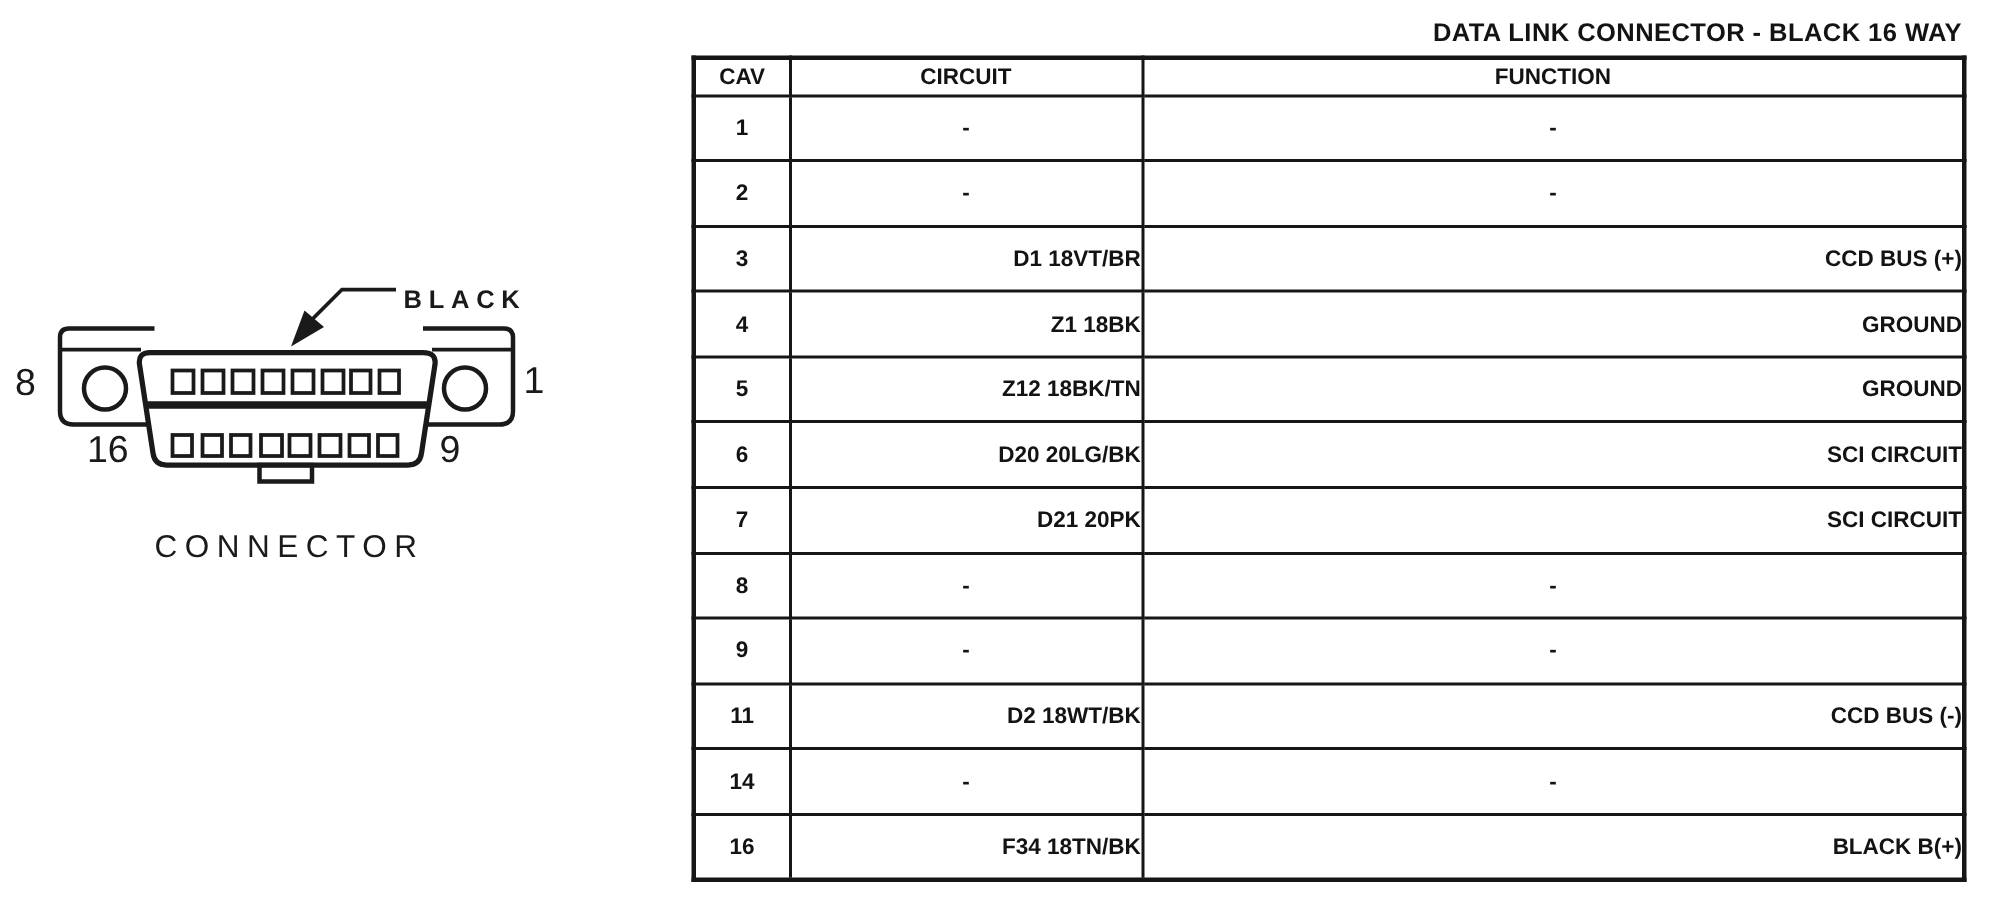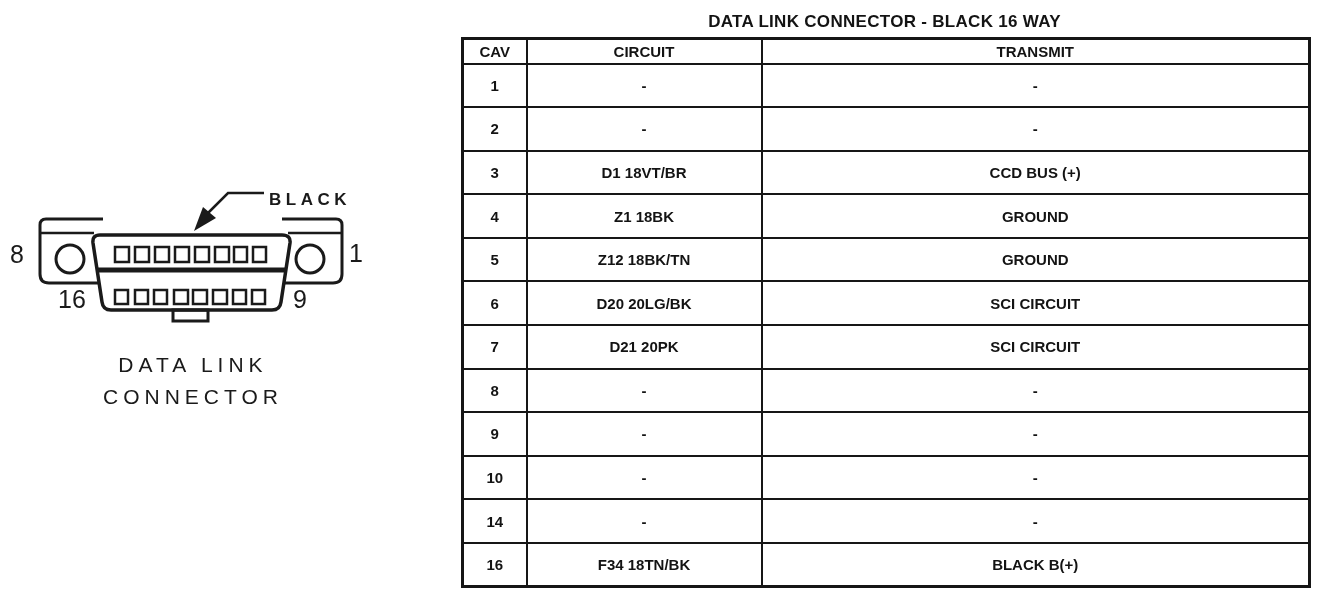--- a/index.html
+++ b/index.html
@@ -10,21 +10,21 @@
     background: #ffffff;
     font-family: "Liberation Sans", sans-serif;
     color: #131313;
     overflow: hidden;
   }
 
   
   #table-title {
     position: absolute;
     left: 461px; top: 12px; width: 847px;
-    text-align: center;
+    text-align: right;
     font-size: 17px;
     font-weight: bold;
     letter-spacing: 0.3px;
     white-space: nowrap;
   }
   #pinout-wrap {
     position: absolute;
     left: 461px; top: 37px;
     width: 847px; height: 551px;
   }
@@ -39,21 +39,21 @@
     font-size: 15px;
     font-weight: bold;
     padding: 0;
     overflow: hidden;
     white-space: nowrap;
   }
   table.pinout thead tr { height: 25px; }
   table.pinout tbody tr { height: 32.9px; }
   th.h { text-align: center; }
   td.cav { text-align: center; }
-  td.val { text-align: center; padding-left: 8px; }
+  td.val { text-align: right; padding-left: 8px; }
   td.val.dash { text-align: center; padding-left: 0; }
 
   
   #drawing {
     position: absolute;
     left: 0; top: 175px;
     width: 380px; height: 250px;
   }
   #diagram-caption {
     position: absolute;
@@ -123,38 +123,37 @@
       <rect class="ink-stroke" stroke-width="2.5" x="252" y="115" width="13" height="14"></rect>
     </g>
 
     <text x="10" y="88" font-size="25">8</text>
     <text x="349" y="87" font-size="25">1</text>
     <text x="58" y="133" font-size="25">16</text>
     <text x="293" y="133" font-size="25">9</text>
   </svg>
 
   <div id="diagram-caption">
-    <div>DATA LINK</div>
     <div>CONNECTOR</div>
   </div>
 
   <div id="table-title">DATA LINK CONNECTOR - BLACK 16 WAY</div>
 
   <div id="pinout-wrap">
     <table class="pinout">
       <colgroup>
           <col style="width:64px">
           <col style="width:235px">
           <col style="width:548px">
         </colgroup>
       <thead>
         <tr>
           <th class="h">CAV</th>
           <th class="h">CIRCUIT</th>
-          <th class="h">TRANSMIT</th>
+          <th class="h">FUNCTION</th>
         </tr>
       </thead>
       <tbody>
         <tr>
             <td class="cav">1</td>
             <td class="val dash">-</td>
             <td class="val dash">-</td>
           </tr>
         <tr>
             <td class="cav">2</td>
@@ -190,23 +189,23 @@
             <td class="cav">8</td>
             <td class="val dash">-</td>
             <td class="val dash">-</td>
           </tr>
         <tr>
             <td class="cav">9</td>
             <td class="val dash">-</td>
             <td class="val dash">-</td>
           </tr>
         <tr>
-            <td class="cav">10</td>
-            <td class="val dash">-</td>
-            <td class="val dash">-</td>
+            <td class="cav">11</td>
+            <td class="val">D2 18WT/BK</td>
+            <td class="val">CCD BUS (-)</td>
           </tr>
         <tr>
             <td class="cav">14</td>
             <td class="val dash">-</td>
             <td class="val dash">-</td>
           </tr>
         <tr>
             <td class="cav">16</td>
             <td class="val">F34 18TN/BK</td>
             <td class="val">BLACK B(+)</td>

